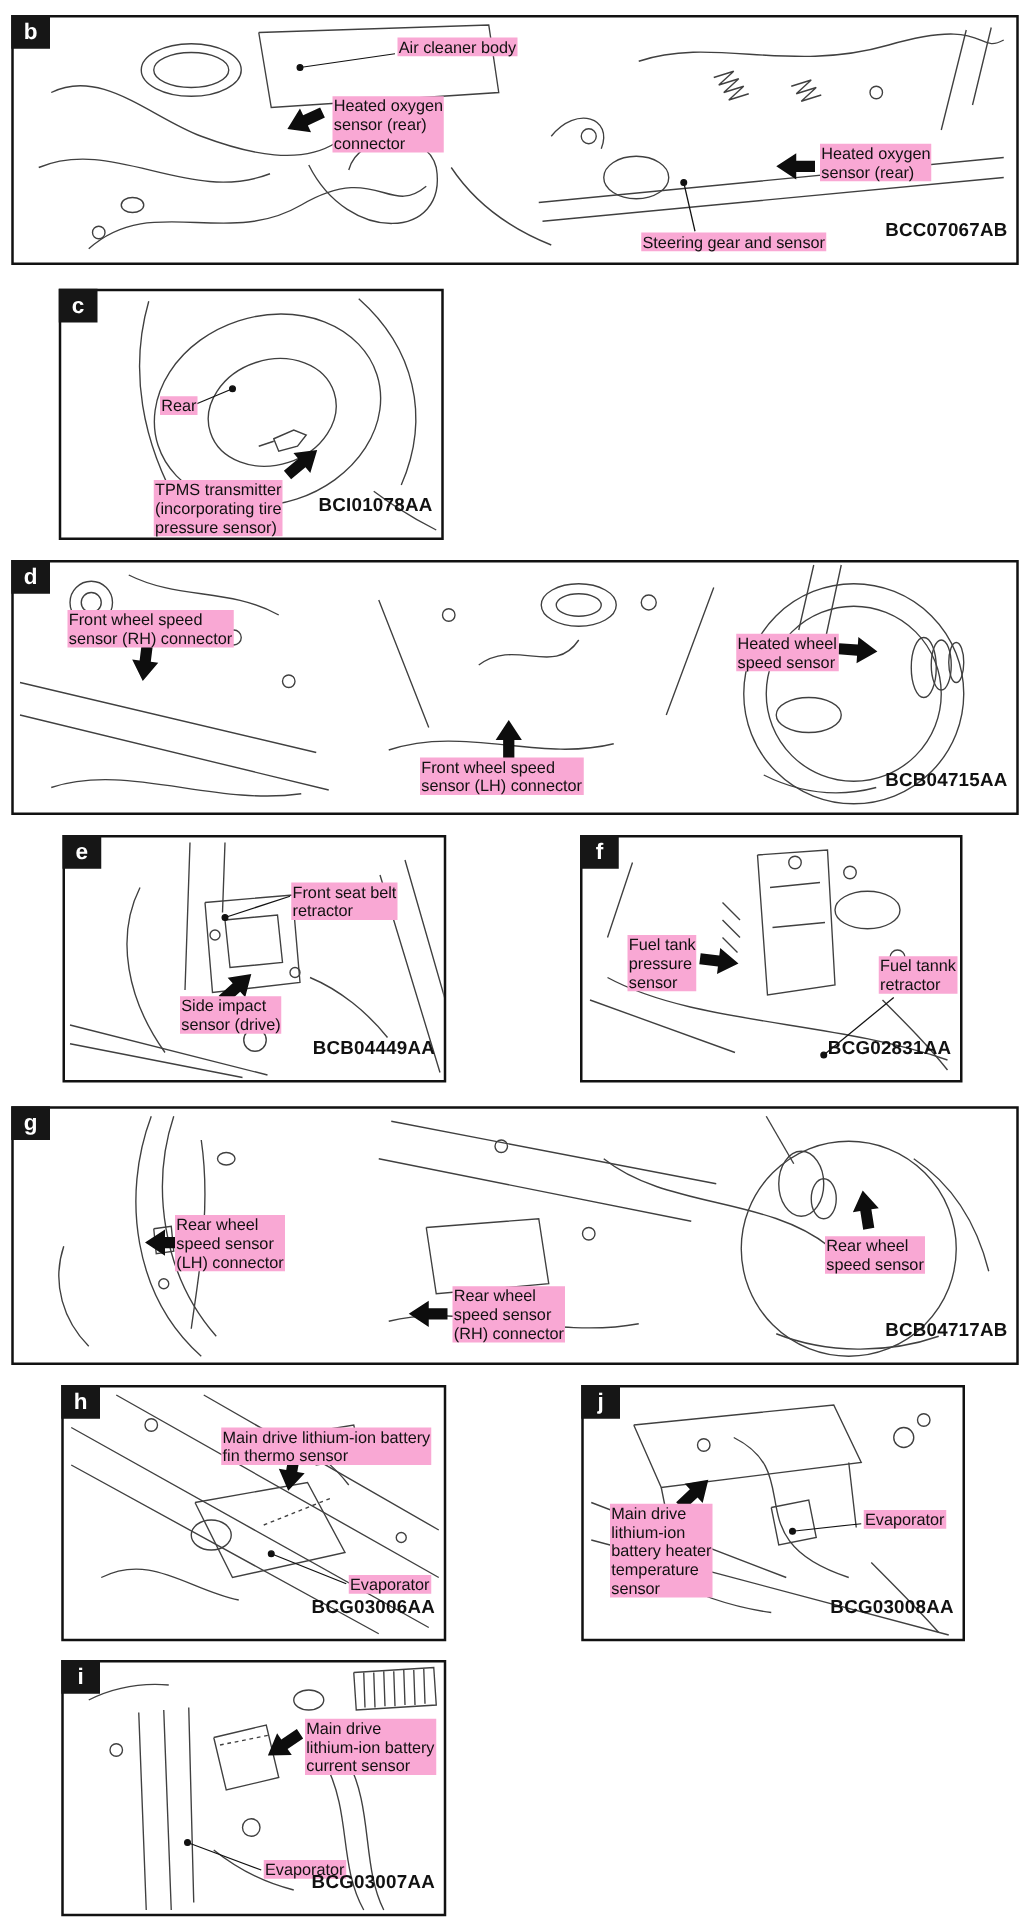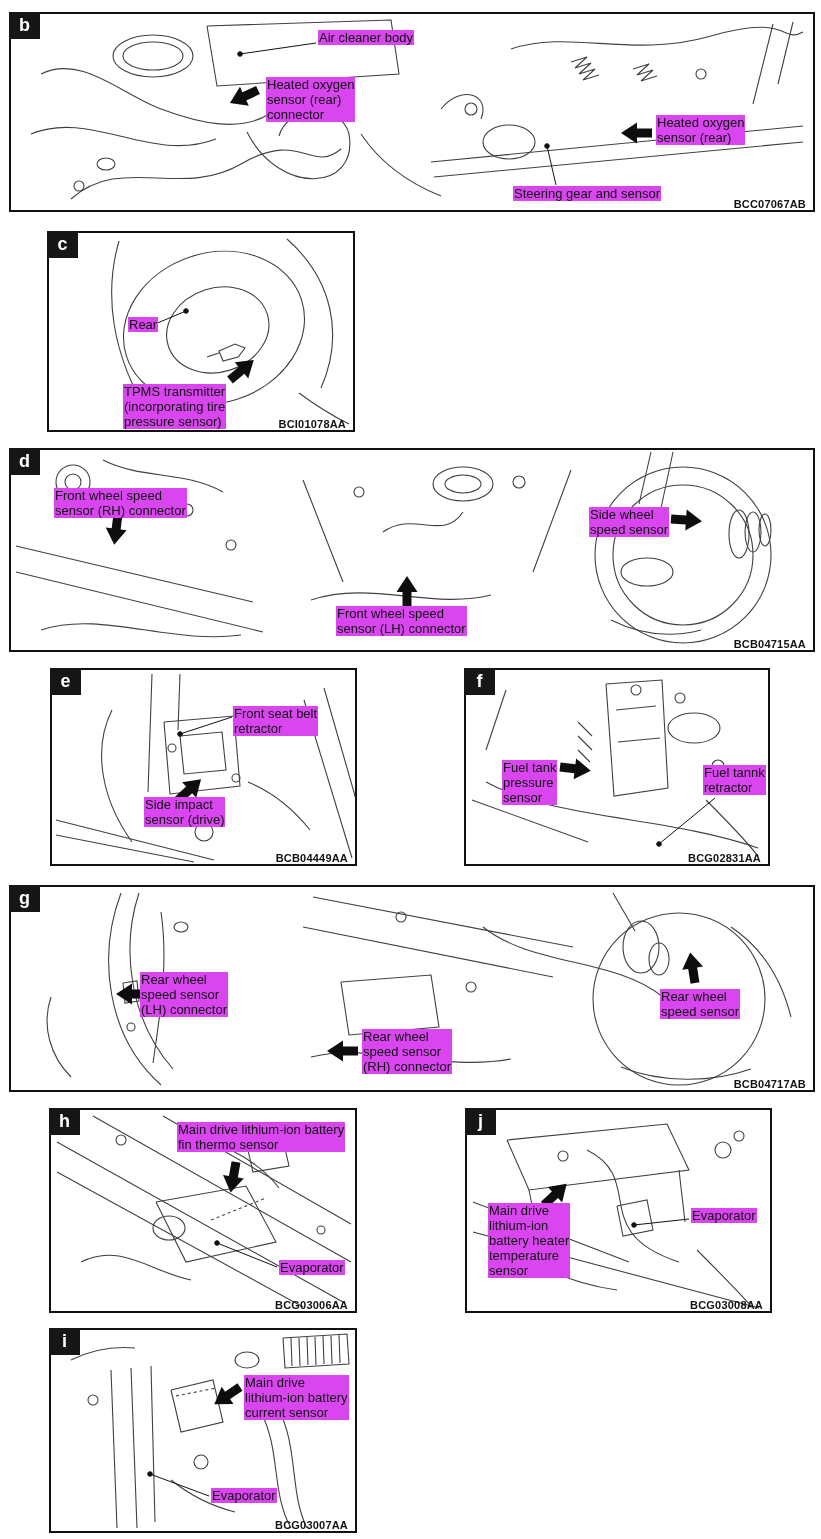--- a/index.html
+++ b/index.html
@@ -2,23 +2,23 @@
 <html><head>
 <meta charset="utf-8">
 <style>
   html,body{margin:0;padding:0;background:#ffffff;}
   #page{position:relative;width:821px;height:1539px;background:#ffffff;
         font-family:"Liberation Sans","DejaVu Sans",sans-serif;color:#111;overflow:hidden;}
   .panel{position:absolute;border:2px solid #111;background:#fff;box-sizing:border-box;}
   .corner{position:absolute;left:-2px;top:-2px;width:31px;height:27px;background:#161616;color:#fff;
           font-weight:bold;font-size:18px;line-height:27px;text-align:center;z-index:5;}
   .art{position:absolute;left:0;top:0;width:100%;height:100%;}
-  .lbl{position:absolute;font-size:13px;line-height:1.16;white-space:pre-line;background:#d946ef;
+  .lbl{position:absolute;font-size:13px;line-height:1.16;white-space:pre-line;background:#f9a8d4;
        padding:0 1px;z-index:3;}
-  .code{position:absolute;right:7px;bottom:0;font-size:11px;font-weight:bold;letter-spacing:0.2px;z-index:4;}
+  .code{position:absolute;right:7px;bottom:17px;font-size:15px;font-weight:bold;letter-spacing:0.2px;z-index:4;}
   svg path, svg polyline, svg ellipse, svg circle, svg line{vector-effect:non-scaling-stroke;}
 </style>
 </head>
 <body>
 
 <div id="page">
 
   <div class="panel" style="left:9px;top:12px;width:806px;height:200px">
     <div class="corner">b</div>
     <svg class="art">
@@ -122,21 +122,21 @@
       <g fill="#0d0d0d">
         <path d="M0,-4.5 L15,-4.5 L15,-10.5 L31,0 L15,10.5 L15,4.5 L0,4.5 Z" transform="translate(107,64) rotate(97)"></path>
         <path d="M0,-4.5 L15,-4.5 L15,-10.5 L31,0 L15,10.5 L15,4.5 L0,4.5 Z" transform="translate(396,157) rotate(-90)"></path>
         <path d="M0,-4.5 L15,-4.5 L15,-10.5 L31,0 L15,10.5 L15,4.5 L0,4.5 Z" transform="translate(660,69) rotate(4)"></path>
       </g>
     </svg>
     <div class="lbl" style="left:43px;top:38px">Front wheel speed
 sensor (RH) connector</div>
     <div class="lbl" style="left:325px;top:156px">Front wheel speed
 sensor (LH) connector</div>
-    <div class="lbl" style="left:578px;top:57px">Side wheel
+    <div class="lbl" style="left:578px;top:57px">Heated wheel
 speed sensor</div>
     <div class="code">BCB04715AA</div>
   </div>
 
   <div class="panel" style="left:50px;top:668px;width:307px;height:198px">
     <div class="corner">e</div>
     <svg class="art">
       <g stroke="#404040" stroke-width="1.1" fill="none">
         <path d="M100,4 L96,122 M128,4 L126,60"></path>
         <polyline points="112,52 182,46 188,116 118,124 112,52"></polyline>
@@ -181,21 +181,21 @@
           <circle cx="214" cy="28" r="5"></circle>
       </g>
       <g stroke="#111" stroke-width="1" fill="#111">
         <line x1="249" y1="128" x2="193" y2="174"></line>
           <circle cx="193" cy="174" r="2.3"></circle>
       </g>
       <g fill="#0d0d0d">
         <path d="M0,-4.5 L15,-4.5 L15,-10.5 L31,0 L15,10.5 L15,4.5 L0,4.5 Z" transform="translate(94,97) rotate(7)"></path>
       </g>
     </svg>
-    <div class="lbl" style="left:36px;top:90px">Fuel tank
+    <div class="lbl" style="left:36px;top:78px">Fuel tank
 pressure
 sensor</div>
     <div class="lbl" style="left:237px;top:95px">Fuel tannk
 retractor</div>
     <div class="code">BCG02831AA</div>
   </div>
 
   <div class="panel" style="left:9px;top:885px;width:806px;height:207px">
     <div class="corner">g</div>
     <svg class="art">
@@ -253,21 +253,21 @@
         <polyline points="196,36 232,30 238,56 202,62 196,36"></polyline>
       </g>
       <g stroke="#111" stroke-width="1" fill="#111">
         <line x1="226" y1="157" x2="166" y2="133"></line>
           <circle cx="166" cy="133" r="2.3"></circle>
       </g>
       <g fill="#0d0d0d">
         <path d="M0,-4.5 L15,-4.5 L15,-10.5 L31,0 L15,10.5 L15,4.5 L0,4.5 Z" transform="translate(185,52) rotate(100)"></path>
       </g>
     </svg>
-    <div class="lbl" style="left:126px;top:12px">Main drive lithium-ion battery
+    <div class="lbl" style="left:126px;top:32px">Main drive lithium-ion battery
 fin thermo sensor</div>
     <div class="lbl" style="left:228px;top:150px">Evaporator</div>
     <div class="code">BCG03006AA</div>
   </div>
 
   <div class="panel" style="left:465px;top:1108px;width:307px;height:205px">
     <div class="corner">j</div>
     <svg class="art">
       <g stroke="#404040" stroke-width="1.1" fill="none">
         <polyline points="40,30 200,14 222,60 62,80 40,30"></polyline>

